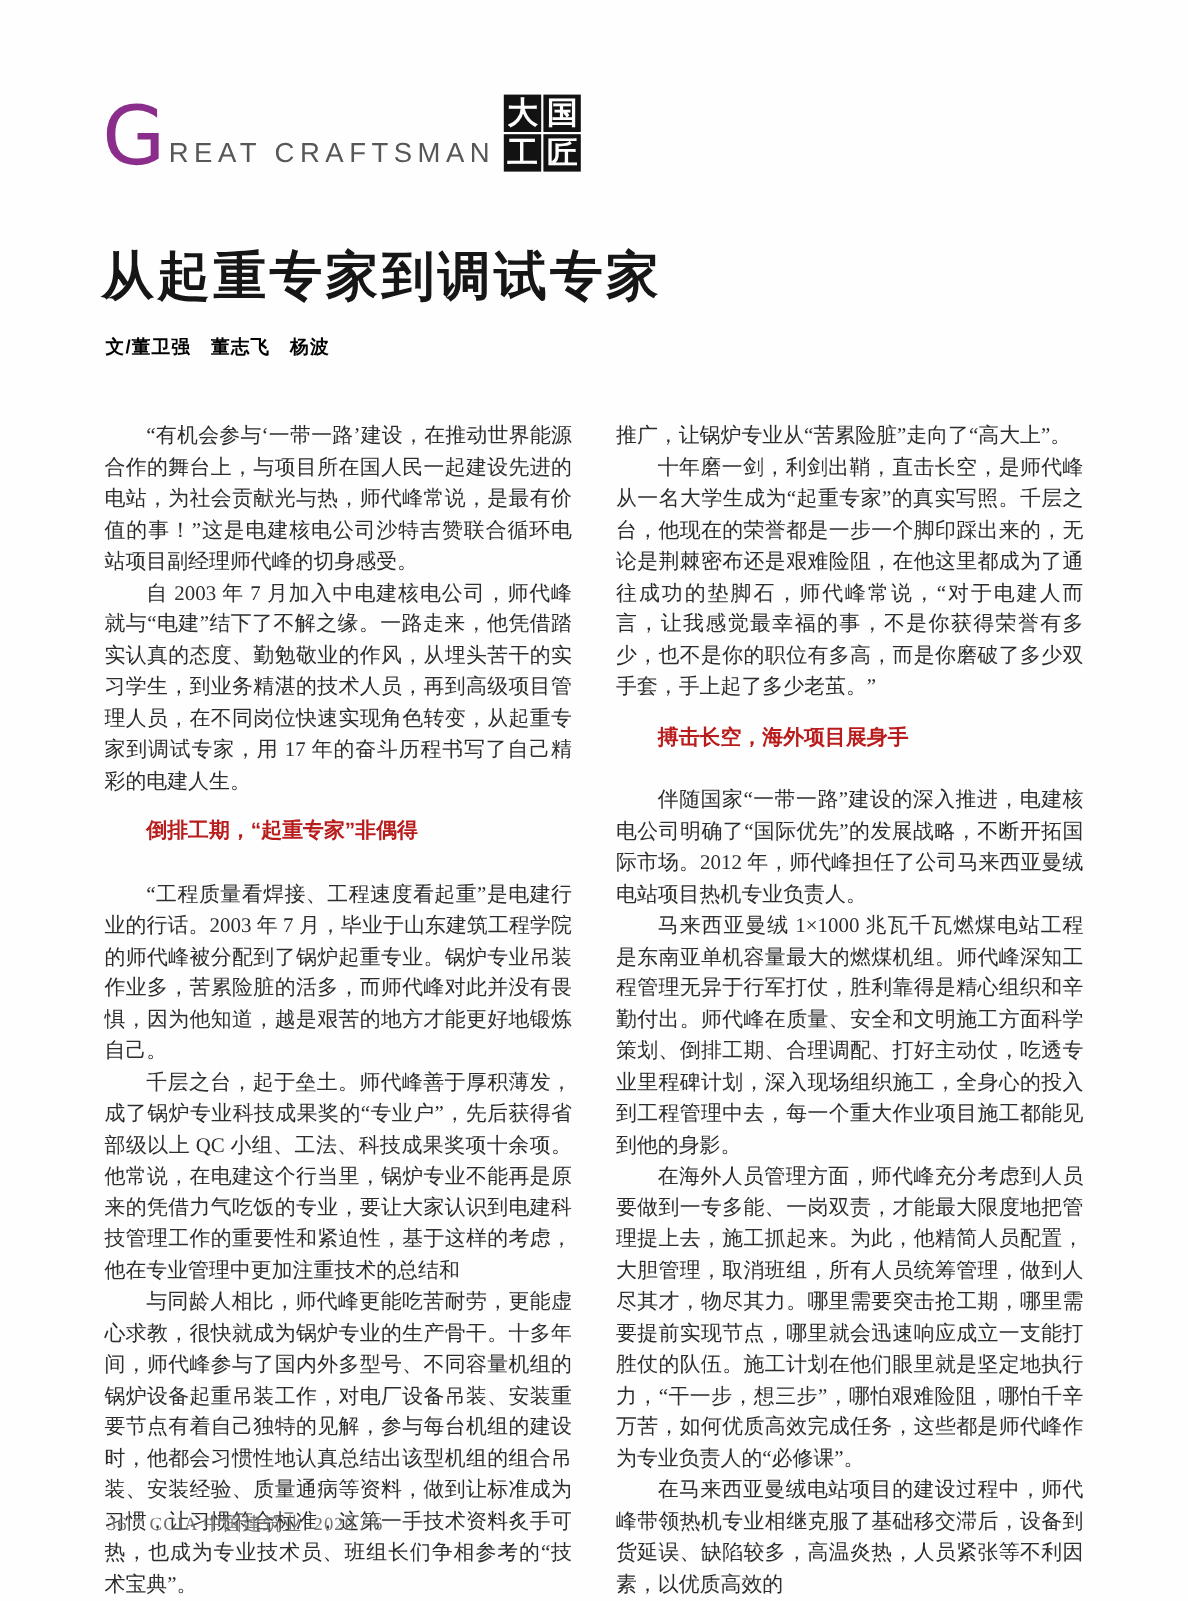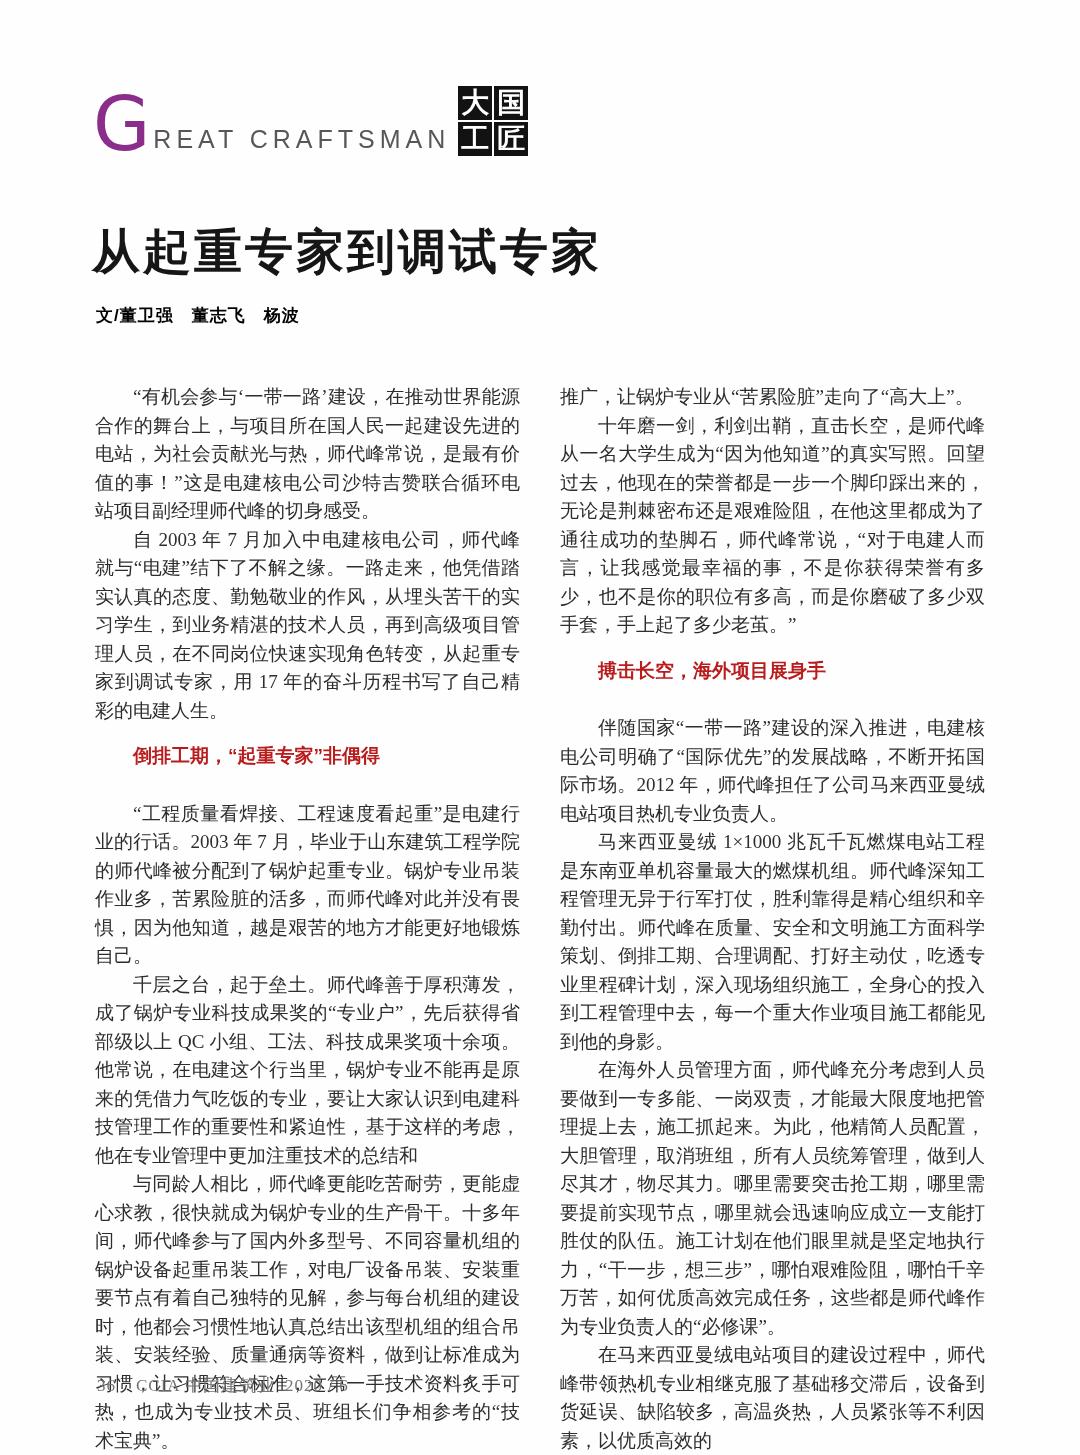--- a/index.html
+++ b/index.html
@@ -146,21 +146,21 @@
       <p>“有机会参与‘一带一路’建设，在推动世界能源合作的舞台上，与项目所在国人民一起建设先进的电站，为社会贡献光与热，师代峰常说，是最有价值的事！”这是电建核电公司沙特吉赞联合循环电站项目副经理师代峰的切身感受。</p>
       <p>自 2003 年 7 月加入中电建核电公司，师代峰就与“电建”结下了不解之缘。一路走来，他凭借踏实认真的态度、勤勉敬业的作风，从埋头苦干的实习学生，到业务精湛的技术人员，再到高级项目管理人员，在不同岗位快速实现角色转变，从起重专家到调试专家，用 17 年的奋斗历程书写了自己精彩的电建人生。</p>
       <h3 class="section-heading">倒排工期，“起重专家”非偶得</h3>
       <p>“工程质量看焊接、工程速度看起重”是电建行业的行话。2003 年 7 月，毕业于山东建筑工程学院的师代峰被分配到了锅炉起重专业。锅炉专业吊装作业多，苦累险脏的活多，而师代峰对此并没有畏惧，因为他知道，越是艰苦的地方才能更好地锻炼自己。</p>
       <p>千层之台，起于垒土。师代峰善于厚积薄发，成了锅炉专业科技成果奖的“专业户”，先后获得省部级以上 QC 小组、工法、科技成果奖项十余项。他常说，在电建这个行当里，锅炉专业不能再是原来的凭借力气吃饭的专业，要让大家认识到电建科技管理工作的重要性和紧迫性，基于这样的考虑，他在专业管理中更加注重技术的总结和</p>
       <p>与同龄人相比，师代峰更能吃苦耐劳，更能虚心求教，很快就成为锅炉专业的生产骨干。十多年间，师代峰参与了国内外多型号、不同容量机组的锅炉设备起重吊装工作，对电厂设备吊装、安装重要节点有着自己独特的见解，参与每台机组的建设时，他都会习惯性地认真总结出该型机组的组合吊装、安装经验、质量通病等资料，做到让标准成为习惯，让习惯符合标准，这第一手技术资料炙手可热，也成为专业技术员、班组长们争相参考的“技术宝典”。</p>
     </div>
 
     <div class="col">
       <p class="continuation">推广，让锅炉专业从“苦累险脏”走向了“高大上”。</p>
-      <p>十年磨一剑，利剑出鞘，直击长空，是师代峰从一名大学生成为“因为他知道”的真实写照。回望过去，他现在的荣誉都是一步一个脚印踩出来的，无论是荆棘密布还是艰难险阻，在他这里都成为了通往成功的垫脚石，师代峰常说，“对于电建人而言，让我感觉最幸福的事，不是你获得荣誉有多少，也不是你的职位有多高，而是你磨破了多少双手套，手上起了多少老茧。”</p>
+      <p>十年磨一剑，利剑出鞘，直击长空，是师代峰从一名大学生成为“起重专家”的真实写照。千层之台，他现在的荣誉都是一步一个脚印踩出来的，无论是荆棘密布还是艰难险阻，在他这里都成为了通往成功的垫脚石，师代峰常说，“对于电建人而言，让我感觉最幸福的事，不是你获得荣誉有多少，也不是你的职位有多高，而是你磨破了多少双手套，手上起了多少老茧。”</p>
       <h3 class="section-heading">搏击长空，海外项目展身手</h3>
       <p>伴随国家“一带一路”建设的深入推进，电建核电公司明确了“国际优先”的发展战略，不断开拓国际市场。2012 年，师代峰担任了公司马来西亚曼绒电站项目热机专业负责人。</p>
       <p>马来西亚曼绒 1×1000 兆瓦千瓦燃煤电站工程是东南亚单机容量最大的燃煤机组。师代峰深知工程管理无异于行军打仗，胜利靠得是精心组织和辛勤付出。师代峰在质量、安全和文明施工方面科学策划、倒排工期、合理调配、打好主动仗，吃透专业里程碑计划，深入现场组织施工，全身心的投入到工程管理中去，每一个重大作业项目施工都能见到他的身影。</p>
       <p>在海外人员管理方面，师代峰充分考虑到人员要做到一专多能、一岗双责，才能最大限度地把管理提上去，施工抓起来。为此，他精简人员配置，大胆管理，取消班组，所有人员统筹管理，做到人尽其才，物尽其力。哪里需要突击抢工期，哪里需要提前实现节点，哪里就会迅速响应成立一支能打胜仗的队伍。施工计划在他们眼里就是坚定地执行力，“干一步，想三步”，哪怕艰难险阻，哪怕千辛万苦，如何优质高效完成任务，这些都是师代峰作为专业负责人的“必修课”。</p>
       <p>在马来西亚曼绒电站项目的建设过程中，师代峰带领热机专业相继克服了基础移交滞后，设备到货延误、缺陷较多，高温炎热，人员紧张等不利因素，以优质高效的</p>
     </div>
 
   </div>
 
   <div class="footer">

